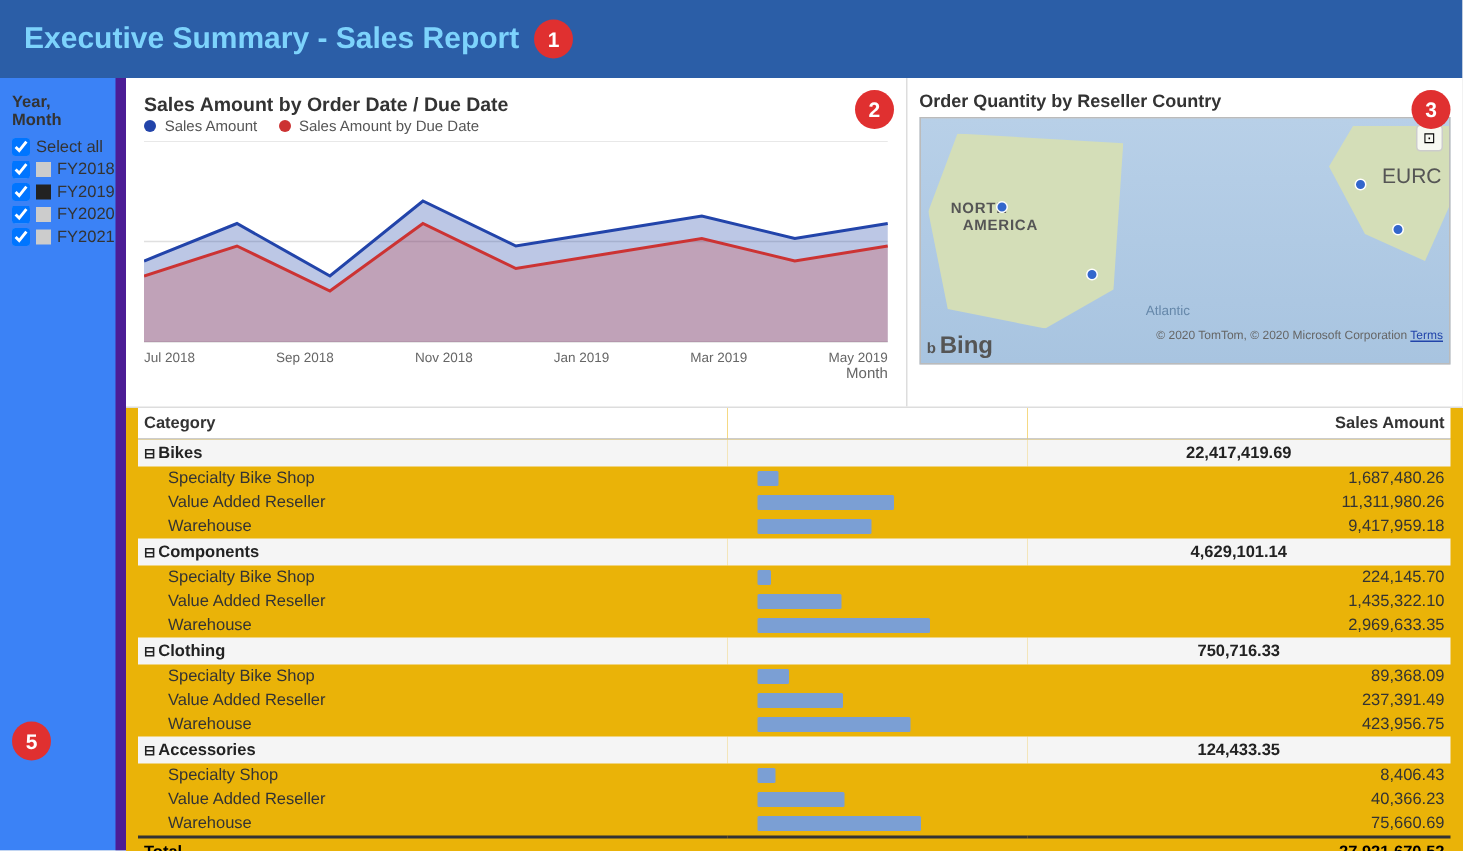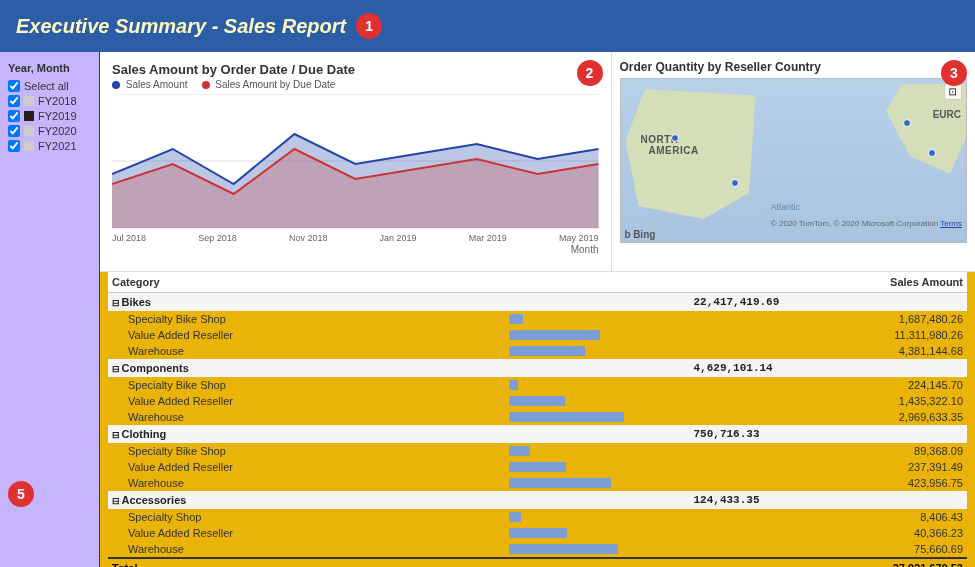--- a/index.html
+++ b/index.html
@@ -10,22 +10,21 @@
       color: white;
       padding: 10px 16px;
       display: flex;
       align-items: center;
       gap: 10px;
       height: 52px;
     }
     .header-title {
       font-size: 20px;
       font-weight: bold;
-      color: #fef9c3;
-      font-style: italic;
+      color: #7dd3fc;
     }
     .badge {
       background: #e03030;
       color: white;
       border-radius: 50%;
       width: 26px;
       height: 26px;
       display: flex;
       align-items: center;
       justify-content: center;
@@ -34,24 +33,24 @@
       flex-shrink: 0;
     }
 
     .main-content {
       display: flex;
       height: calc(567px - 52px);
     }
 
     
     .sidebar {
-      width: 100px;
+      width: 84px;
       padding: 10px 8px;
-      background: #c4b5fd;
-      border-right: 1px solid #4c1d95;
+      background: #3b82f6;
+      border-right: 7px solid #4c1d95;
       flex-shrink: 0;
       position: relative;
     }
     .sidebar-title {
       font-size: 11px;
       font-weight: 600;
       margin-bottom: 6px;
       color: #333;
     }
     .filter-item {
@@ -193,22 +192,22 @@
       right: 0px;
       width: 80px;
       height: 90px;
       background: #d4deb8;
       clip-path: polygon(20% 0%, 100% 0%, 100% 60%, 80% 100%, 30% 80%, 0% 30%);
     }
     .map-label-eu {
       position: absolute;
       top: 30px;
       right: 5px;
-      font-size: 10px;
-      font-weight: 700;
+      font-size: 14px;
+      font-weight: 400;
       color: #555;
     }
     .map-dot {
       position: absolute;
       width: 8px;
       height: 8px;
       border-radius: 50%;
       background: #3366cc;
       border: 1px solid white;
     }
@@ -278,22 +277,21 @@
     }
     .sub-row td {
       color: #333;
       padding: 2px 4px 2px 20px;
       margin-top: 44px;
     }
     .sub-row td:last-child {
       text-align: right;
     }
     .category-row td:last-child {
-      text-align: left;
-      font-family: Liberation Mono, monospace;
+      text-align: center;
     }
     .total-row td {
       font-weight: 700;
       padding: 3px 4px;
       border-top: 2px solid #333;
     }
     .total-row td:last-child {
       text-align: right;
     }
     .bar-cell {
@@ -419,21 +417,21 @@
           <div class="map-label-na2">AMERICA</div>
           <div class="map-land-eu"></div>
           <div class="map-label-eu">EURC</div>
 
           <div class="map-dot" style="top:55px; left:50px;"></div>
           <div class="map-dot" style="top:100px; left:110px;"></div>
           <div class="map-dot" style="top:40px; right:55px;"></div>
           <div class="map-dot" style="top:70px; right:30px;"></div>
           <div class="map-atlantic">Atlantic</div>
           <div class="map-bing">
-            <span style="font-weight:bold; font-size:10px;">b</span> <span style="font-weight:bold; font-size:10px;">Bing</span>
+            <span style="font-weight:bold; font-size:10px;">b</span> <span style="font-weight:bold; font-size:16px;">Bing</span>
           </div>
           <div class="map-copyright">© 2020 TomTom, © 2020 Microsoft Corporation <span style="color:#2244aa; text-decoration:underline;">Terms</span></div>
           <div class="map-icon">⊡</div>
         </div>
         <span class="badge map-badge">3</span>
       </div>
 
     </div>
 
     <div class="table-area">
@@ -470,21 +468,21 @@
       </td>
       <td>11,311,980.26</td>
     </tr>
               <tr class="sub-row">
       <td>Warehouse</td>
       <td class="bar-cell">
         <div class="bar-container">
           <div class="bar-fill" style="width:76px;"></div>
         </div>
       </td>
-      <td>4,381,144.68</td>
+      <td>9,417,959.18</td>
     </tr>
               <tr class="category-row">
       <td><span class="expand-icon">⊟</span>Components</td>
       <td class="bar-cell"></td>
       <td>4,629,101.14</td>
     </tr>
               <tr class="sub-row">
       <td>Specialty Bike Shop</td>
       <td class="bar-cell">
         <div class="bar-container">

